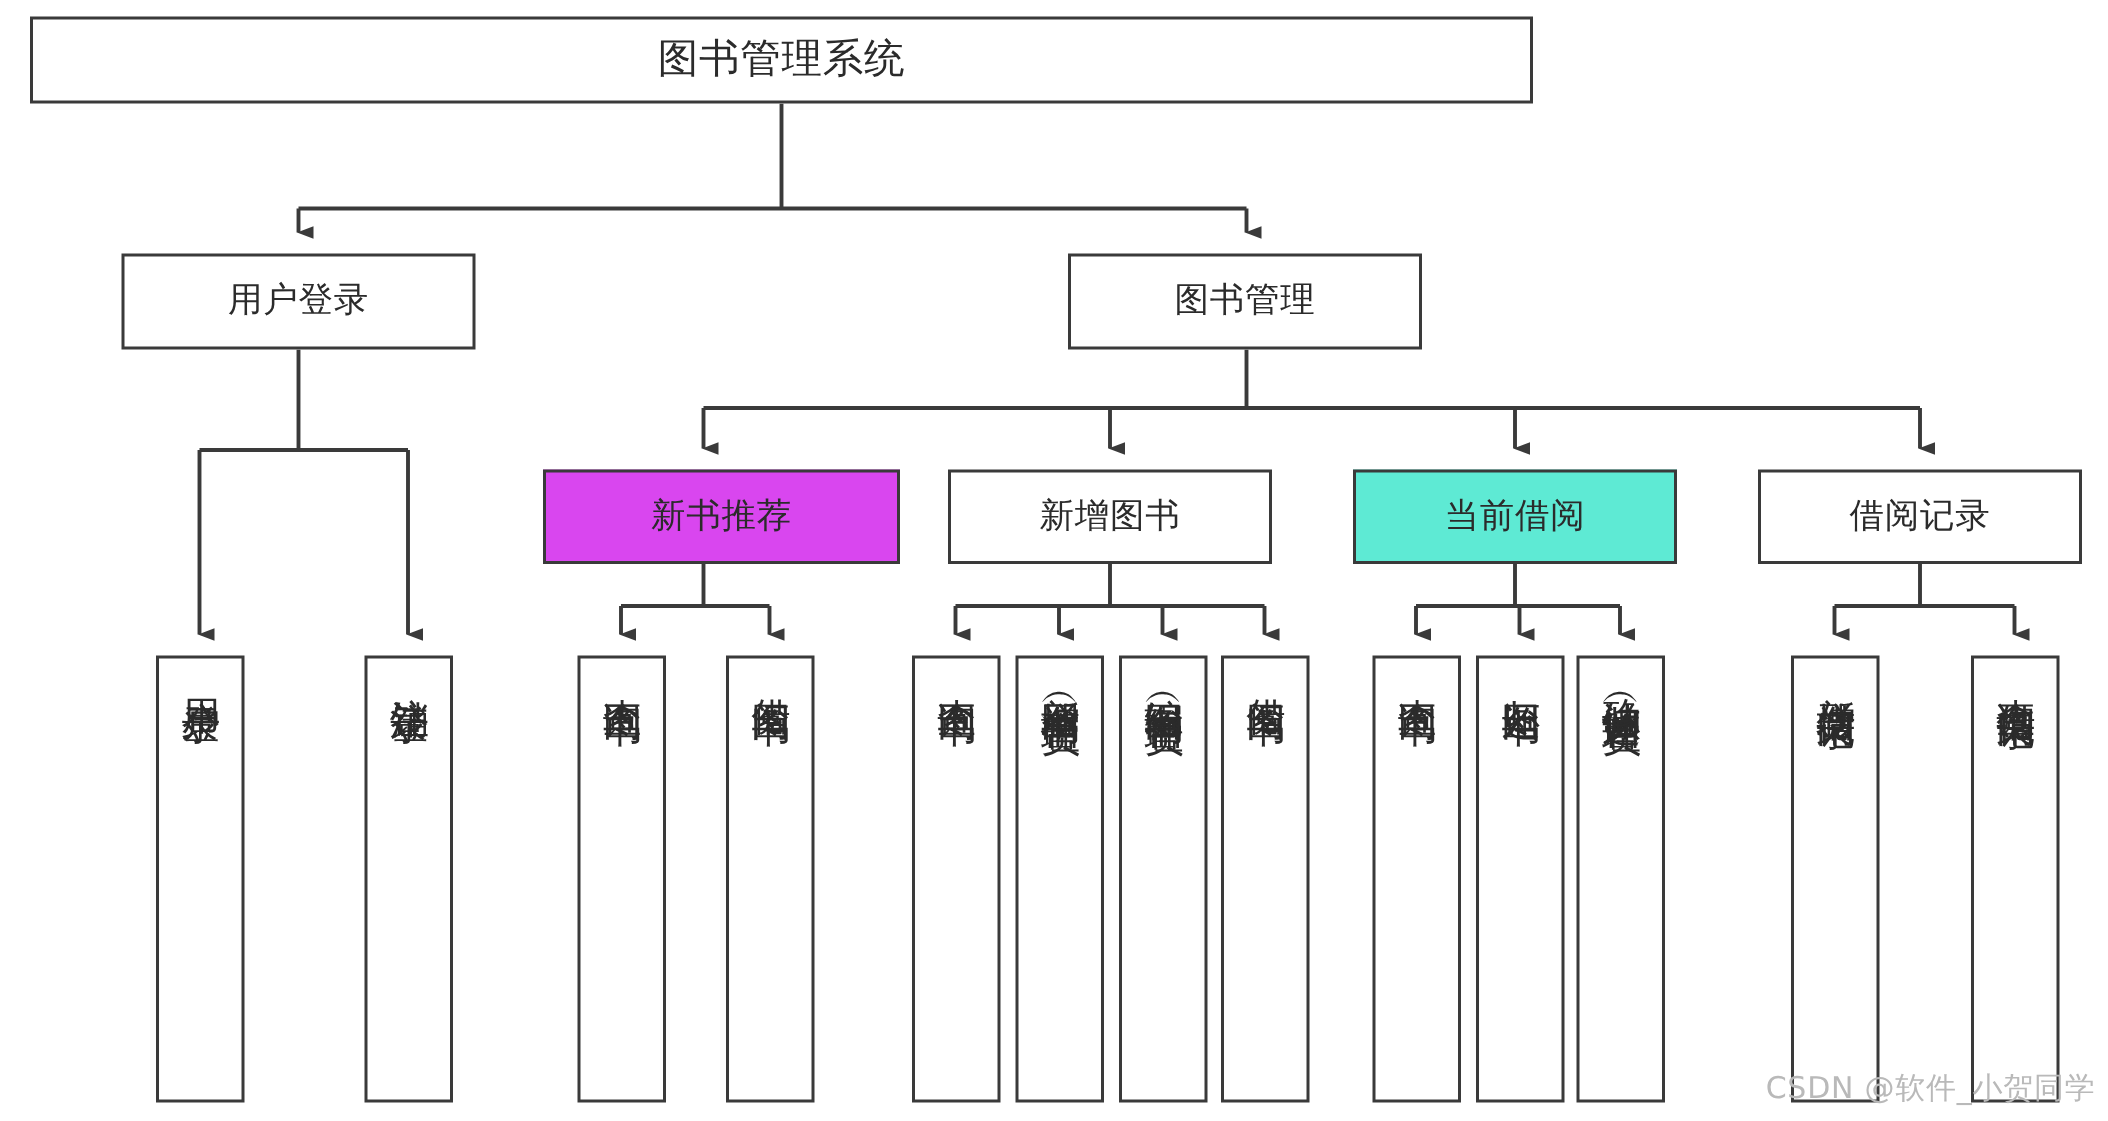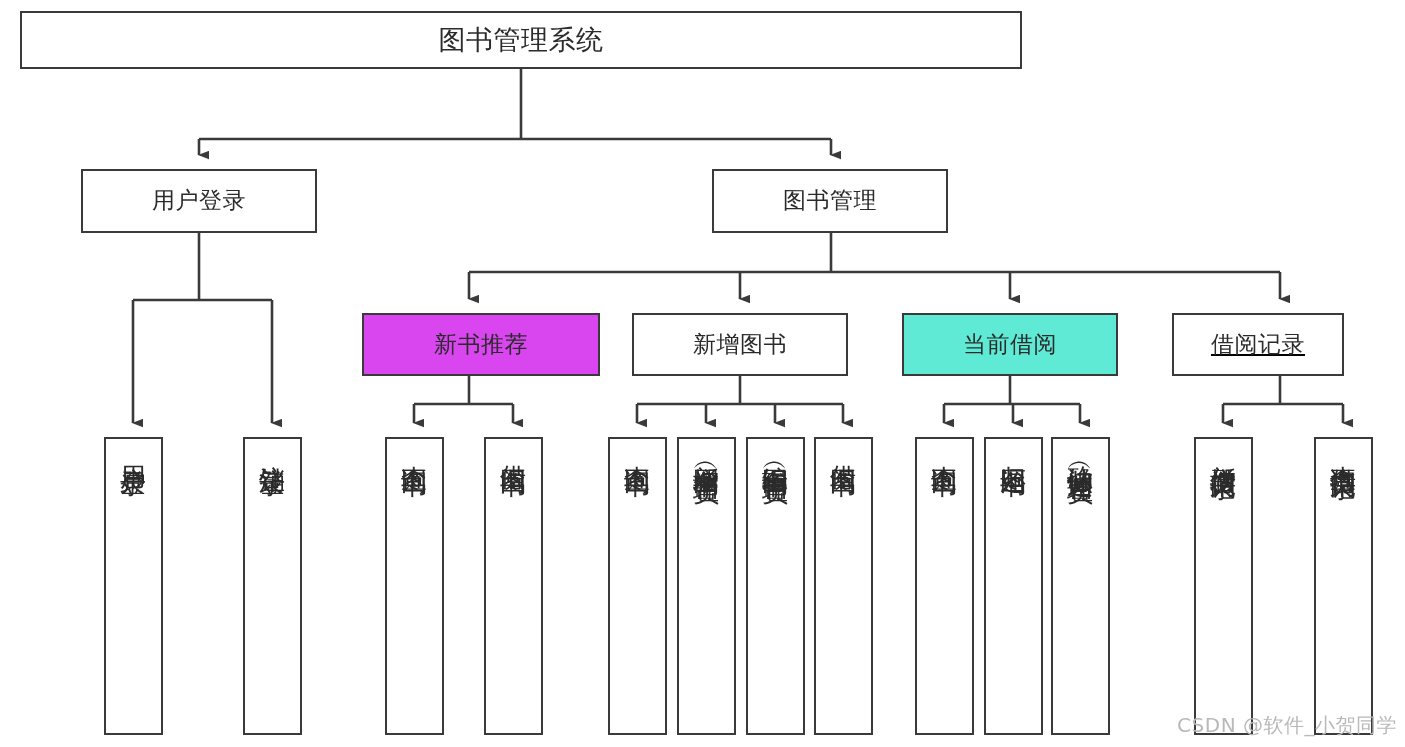--- a/index.html
+++ b/index.html
@@ -141,21 +141,21 @@
 
   <div class="node horizontal" style="left: 362px; top: 313px; width: 238px; height: 63px; border-color: rgb(58, 58, 58); background: #d946ef;">
     <span class="node-label" style="color: rgb(43, 43, 43);">新书推荐</span>
   </div>
   <div class="node horizontal" style="left: 632px; top: 313px; width: 216px; height: 63px; border-color: rgb(58, 58, 58); background: rgb(255, 255, 255);">
     <span class="node-label" style="color: rgb(43, 43, 43);">新增图书</span>
   </div>
   <div class="node horizontal" style="left: 902px; top: 313px; width: 216px; height: 63px; border-color: rgb(58, 58, 58); background: #5eead4;">
     <span class="node-label" style="color: rgb(43, 43, 43);">当前借阅</span>
   </div>
-  <div class="node horizontal" style="left: 1172px; top: 313px; width: 172px; height: 63px; border-color: rgb(58, 58, 58); background: rgb(255, 255, 255); text-decoration: underline;">
+  <div class="node horizontal" style="left: 1172px; top: 313px; width: 216px; height: 63px; border-color: rgb(58, 58, 58); background: rgb(255, 255, 255);">
     <span class="node-label" style="color: rgb(43, 43, 43);">借阅记录</span>
   </div>
 
   <div class="node vertical" style="left: 104px; top: 437px; width: 59px; height: 298px; border-color: rgb(58, 58, 58); background: rgb(255, 255, 255);">
     <span class="node-label" style="color: rgb(43, 43, 43);">用户登录</span>
   </div>
   <div class="node vertical" style="left: 243px; top: 437px; width: 59px; height: 298px; border-color: rgb(58, 58, 58); background: rgb(255, 255, 255);">
     <span class="node-label" style="color: rgb(43, 43, 43);">注销登录</span>
   </div>
   <div class="node vertical" style="left: 385px; top: 437px; width: 59px; height: 298px; border-color: rgb(58, 58, 58); background: rgb(255, 255, 255);">

